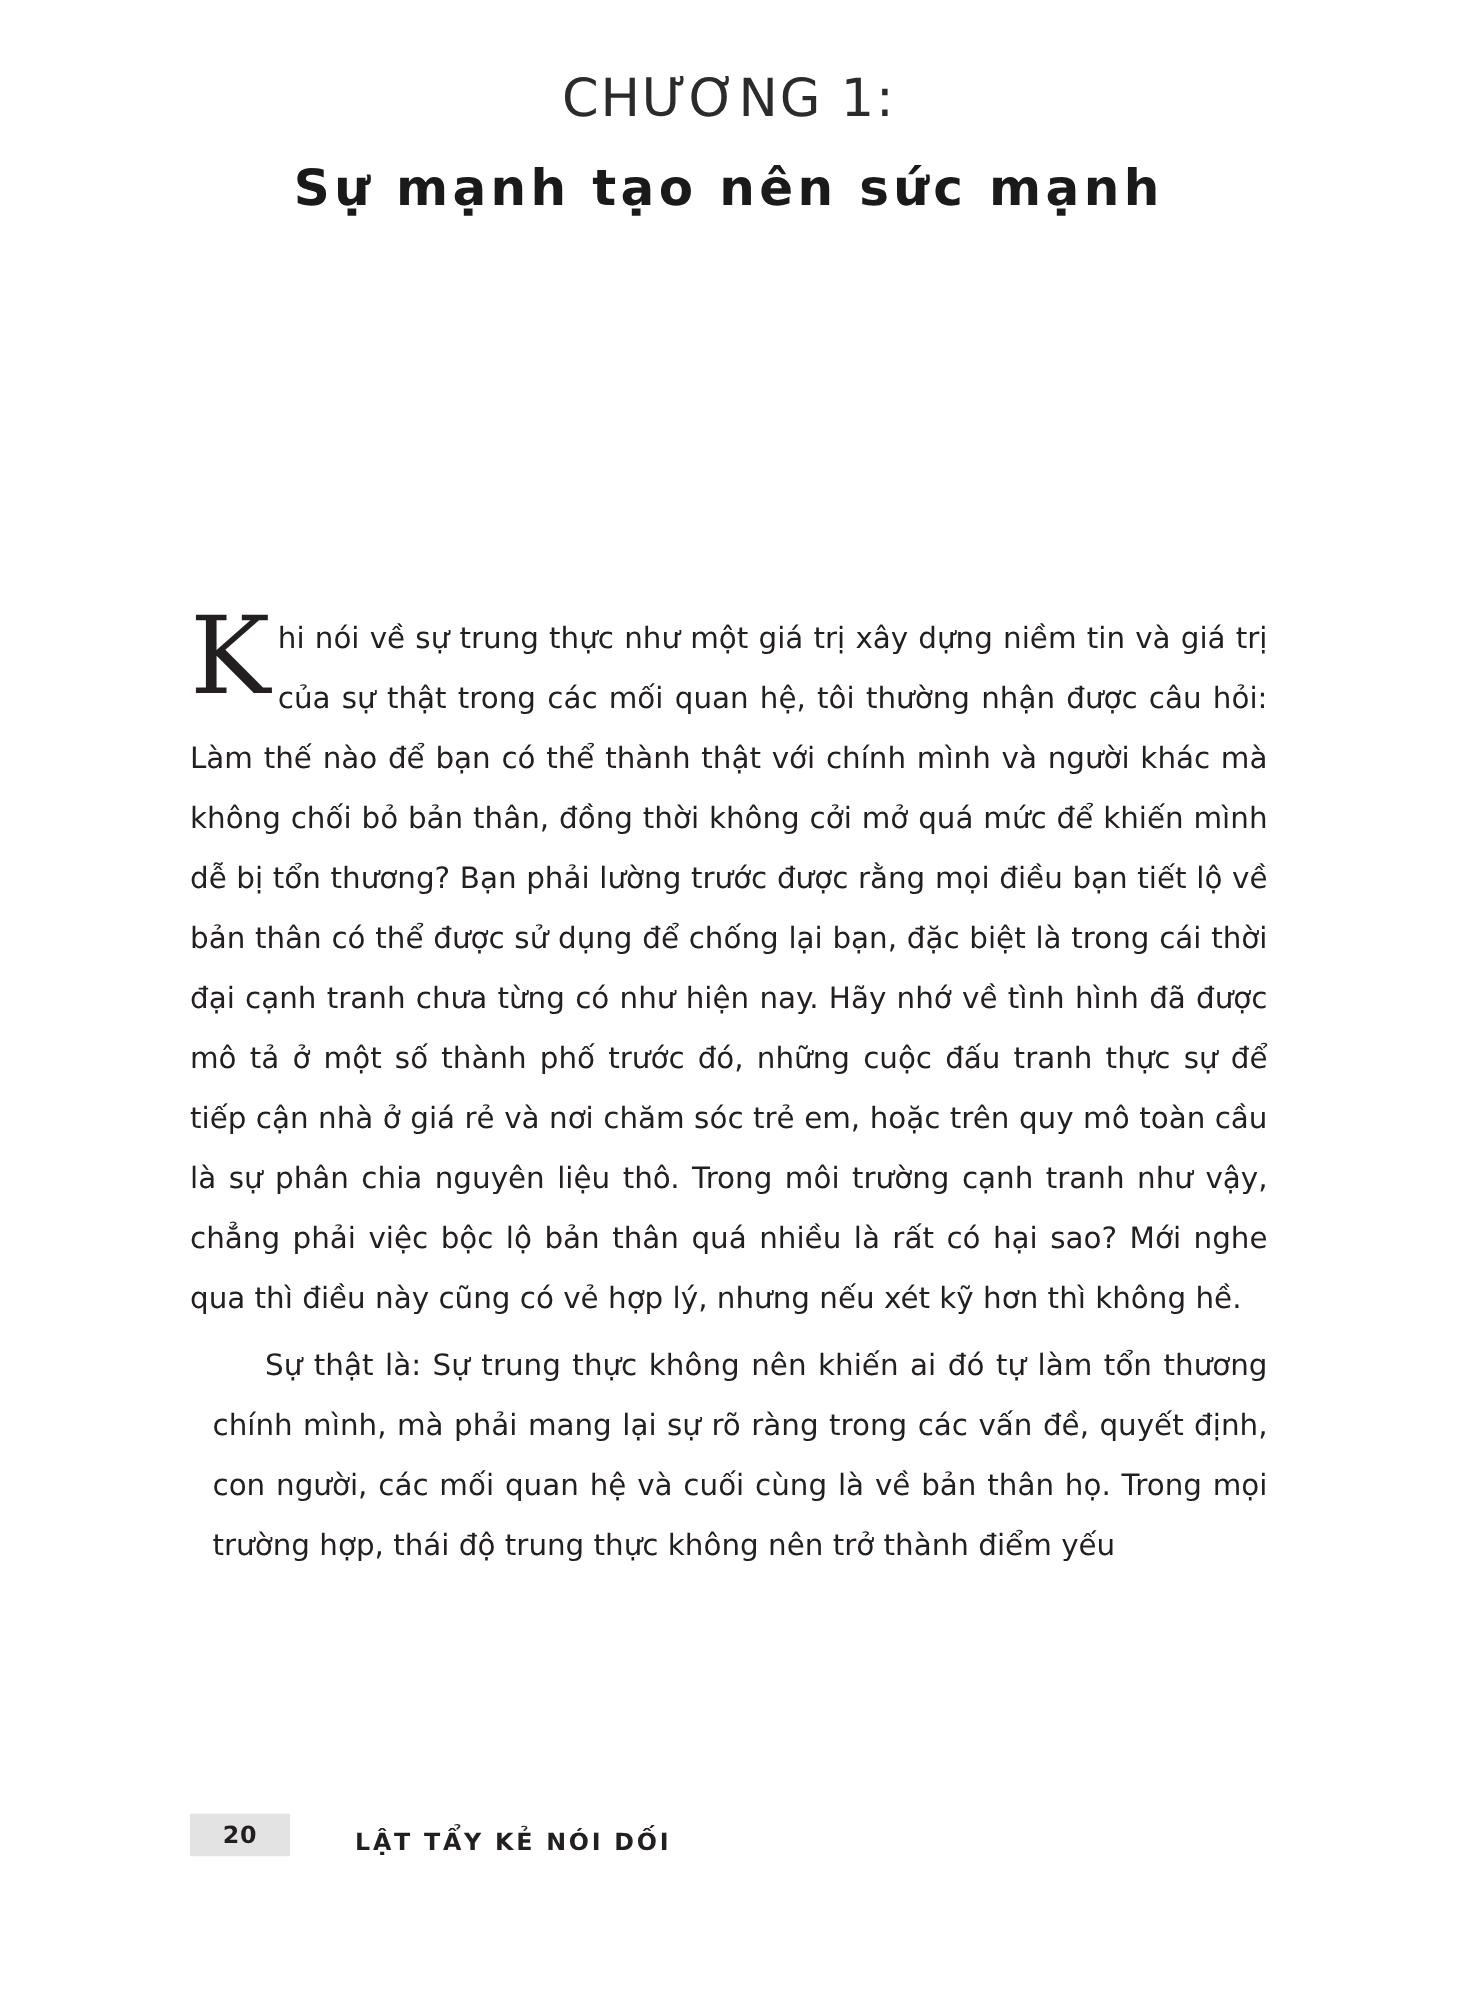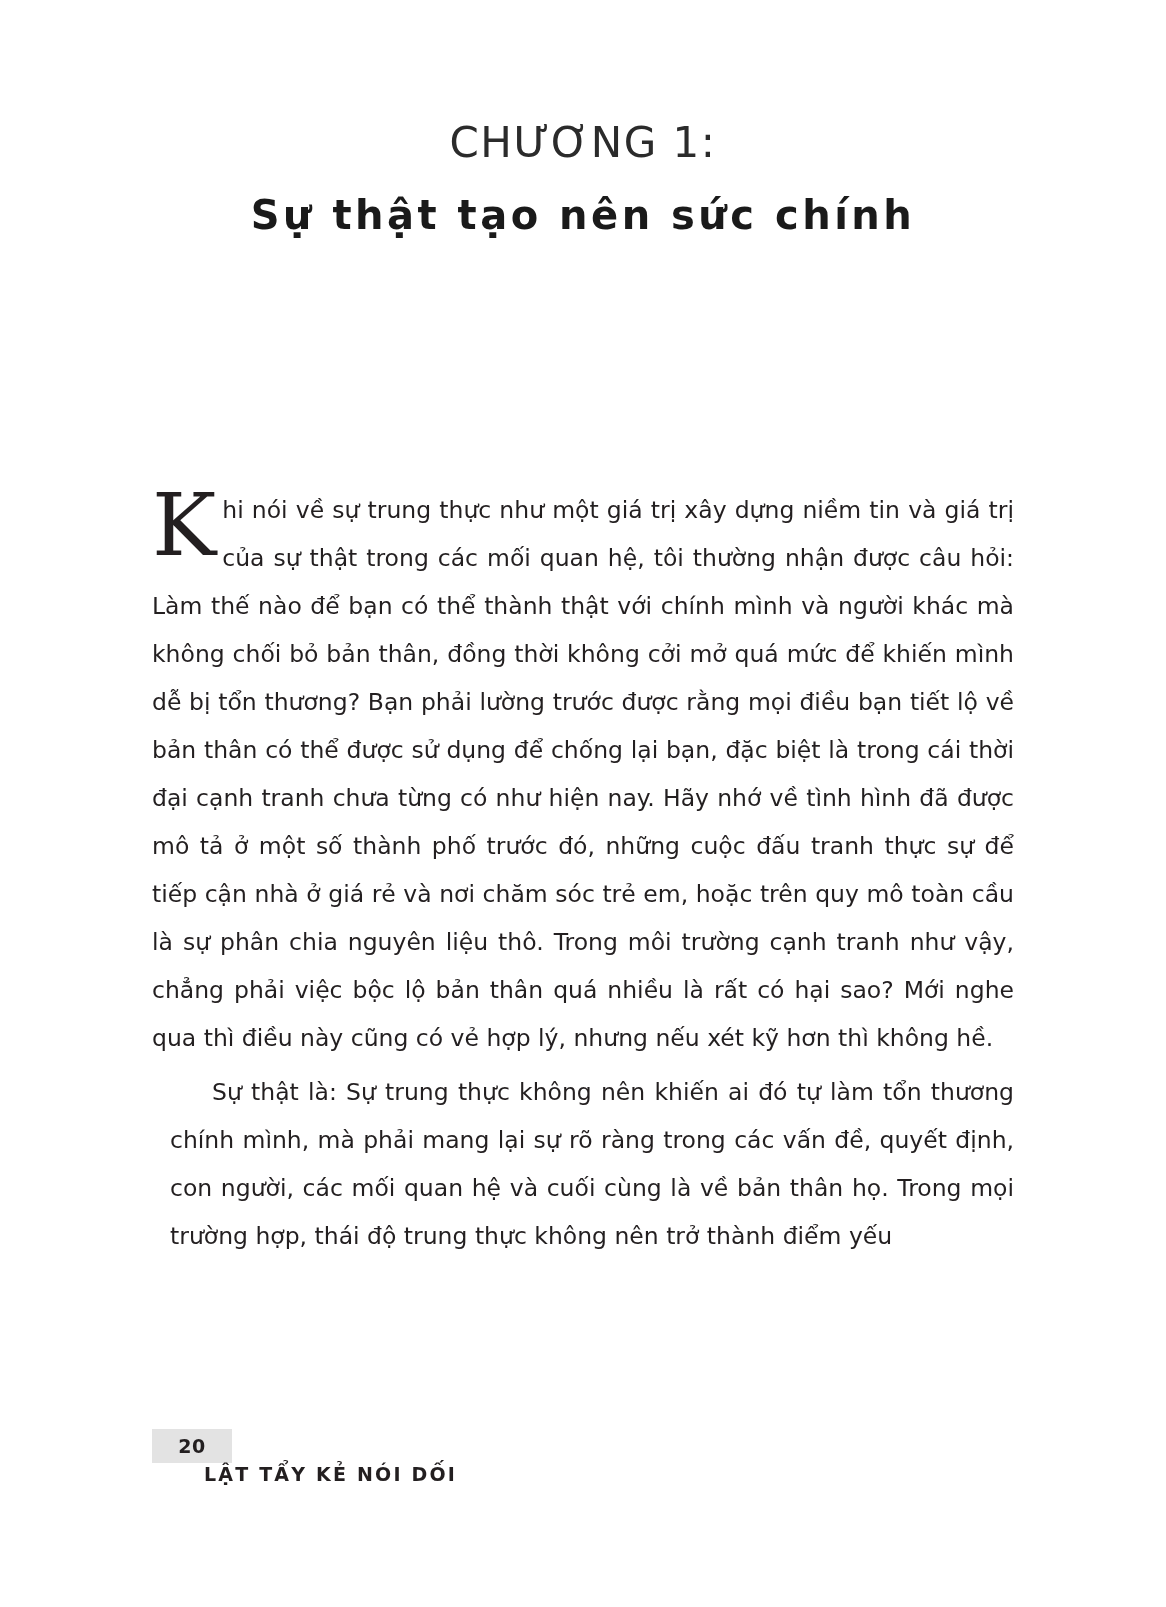--- a/index.html
+++ b/index.html
@@ -16,21 +16,21 @@
     position: relative;
     width: 1166px;
     height: 1607px;
     margin: 0 auto;
     background: #ffffff;
     box-sizing: border-box;
     overflow: hidden;
   }
   .chapter-head {
     text-align: center;
-    padding-top: 118px;
+    padding-top: 54px;
   }
   .chapter-number {
     font-family: "DejaVu Sans", sans-serif;
     font-size: 42px;
     font-weight: 400;
     letter-spacing: 1.5px;
     color: #2b2b2b;
     line-height: 1.2;
     margin: 0 0 22px 0;
   }
@@ -73,23 +73,22 @@
     line-height: 74px;
     font-weight: 400;
     padding: 2px 6px 0 0;
     color: #231f20;
   }
   .footer {
     position: absolute;
     left: 152px;
     bottom: 122px;
     display: flex;
-    align-items: flex-start;
+    align-items: flex-end;
     gap: 0;
-    flex-direction: column;
   }
   .folio-box {
     background: #e3e3e3;
     width: 80px;
     height: 34px;
     display: flex;
     align-items: center;
     justify-content: center;
   }
   .folio-number {
@@ -107,21 +106,21 @@
     text-transform: uppercase;
   }
 </style>
 </head>
 <body>
 
 <div class="page">
 
   <div class="chapter-head">
     <h2 class="chapter-number">CHƯƠNG 1:</h2>
-    <h1 class="chapter-title">Sự thật tạo nên sức chính</h1>
+    <h1 class="chapter-title">Sự mạnh tạo nên sức mạnh</h1>
   </div>
 
   <div class="body-area">
     <p class="para first"><span class="dropcap">K</span><span>hi nói về sự trung thực như một giá trị xây dựng niềm tin và giá trị của sự thật trong các mối quan hệ, tôi thường nhận được câu hỏi: Làm thế nào để bạn có thể thành thật với chính mình và người khác mà không chối bỏ bản thân, đồng thời không cởi mở quá mức để khiến mình dễ bị tổn thương? Bạn phải lường trước được rằng mọi điều bạn tiết lộ về bản thân có thể được sử dụng để chống lại bạn, đặc biệt là trong cái thời đại cạnh tranh chưa từng có như hiện nay. Hãy nhớ về tình hình đã được mô tả ở một số thành phố trước đó, những cuộc đấu tranh thực sự để tiếp cận nhà ở giá rẻ và nơi chăm sóc trẻ em, hoặc trên quy mô toàn cầu là sự phân chia nguyên liệu thô. Trong môi trường cạnh tranh như vậy, chẳng phải việc bộc lộ bản thân quá nhiều là rất có hại sao? Mới nghe qua thì điều này cũng có vẻ hợp lý, nhưng nếu xét kỹ hơn thì không hề.</span></p>
     <p class="para">Sự thật là: Sự trung thực không nên khiến ai đó tự làm tổn thương chính mình, mà phải mang lại sự rõ ràng trong các vấn đề, quyết định, con người, các mối quan hệ và cuối cùng là về bản thân họ. Trong mọi trường hợp, thái độ trung thực không nên trở thành điểm yếu</p>
   </div>
 
   <div class="footer">
     <div class="folio-box">
       <span class="folio-number">20</span>

